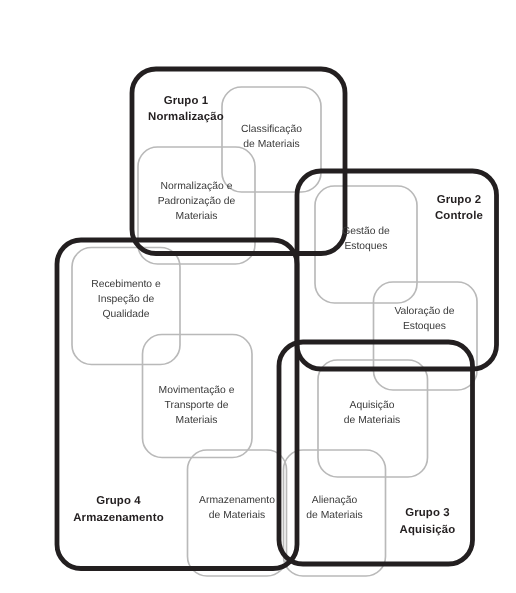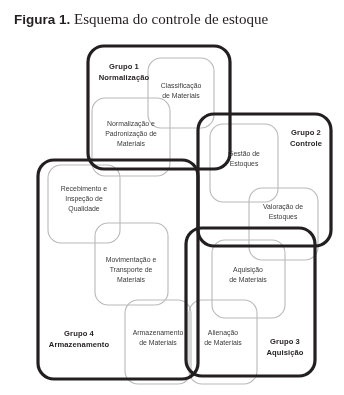--- a/index.html
+++ b/index.html
@@ -68,23 +68,20 @@
     font-weight: normal;
     fill: #3a3a3a;
     text-anchor: middle;
   }
 </style>
 </head>
 <body>
 
 <div id="figure-root">
 
-  <div class="caption">
-    <span class="caption-label">Figura 1.</span><span class="caption-text"> Esquema do controle de estoque</span>
-  </div>
 
   <svg id="diagram-svg" width="344" height="395" viewBox="0 0 344 395">
 
     <g>
       <rect class="item-box" x="148" y="58" width="66" height="70" rx="13" ry="13"></rect>
       <rect class="item-box" x="92" y="98" width="78" height="78" rx="13" ry="13"></rect>
       <rect class="item-box" x="210" y="124" width="68" height="78" rx="13" ry="13"></rect>
       <rect class="item-box" x="249" y="188" width="69" height="72" rx="13" ry="13"></rect>
       <rect class="item-box" x="48" y="165" width="72" height="78" rx="13" ry="13"></rect>
       <rect class="item-box" x="95" y="223" width="73" height="82" rx="13" ry="13"></rect>

